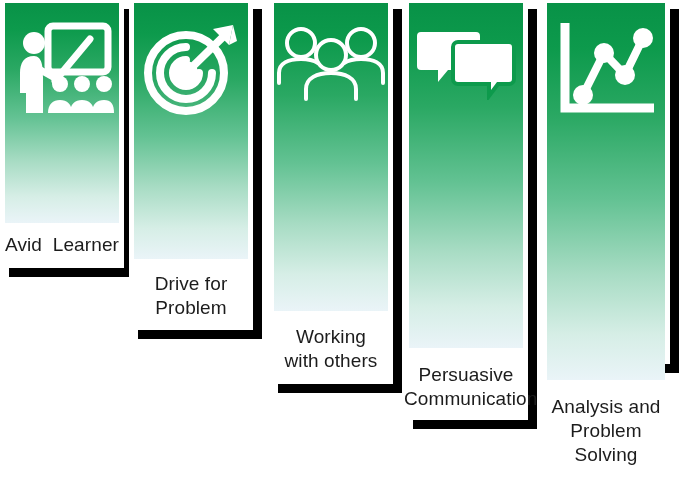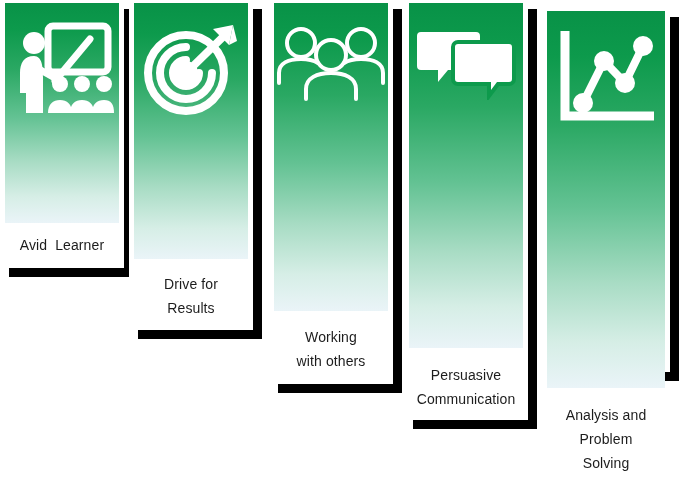--- a/index.html
+++ b/index.html
@@ -53,21 +53,21 @@
     align-items: flex-start;
     justify-content: center;
   }
 
   .label {
     position: absolute;
     left: 0;
     right: 0;
     text-align: center;
     color: #1c1c1c;
-    font-size: 14px;
+    font-size: 19px;
     line-height: 24px;
     letter-spacing: 0.1px;
     white-space: pre-wrap;
   }
 
   svg { display: block; }
 </style>
 </head>
 <body>
 
@@ -108,21 +108,21 @@
             <path d="M45 39 A13 13 0 1 0 58 52" fill="none" stroke="#ffffff" stroke-width="8" stroke-linecap="round"></path>
             <circle cx="45" cy="52" r="12" fill="#ffffff"></circle>
             <path d="M45 52 L86 12" stroke="#ffffff" stroke-width="8" stroke-linecap="round" fill="none"></path>
             <path d="M72 8 L92 4 L88 24 L80 16 Z" fill="#ffffff"></path>
             <path d="M92 4 L88 24 L96 20 Z" fill="#ffffff"></path>
           </svg>
         </span>
       </div>
     </div>
     <div class="label" style="top:272px;">Drive for
-Results</div>
+Problem</div>
   </div>
 
   <div class="col" style="left:404px; top:0px; width:124px; height:420px;">
     <div class="bar" style="height:345px;">
       <div class="bar-fill"></div>
       <div class="icon-wrap" style="top:25px;">
         <span>
           <svg width="100" height="72" viewBox="0 0 100 72">
             <path d="M5 4 H60 A4 4 0 0 1 64 8 V38 A4 4 0 0 1 60 42 H32 L22 54 L22 42 H5 A4 4 0 0 1 1 38 V8 A4 4 0 0 1 5 4 Z" fill="#ffffff"></path>
             <path d="M42 14 H93 A5 5 0 0 1 98 19 V51 A5 5 0 0 1 93 56 H82 L73 68 L73 56 H42 A5 5 0 0 1 37 51 V19 A5 5 0 0 1 42 14 Z" fill="#ffffff" stroke="#0d9a4c" stroke-width="4"></path>
@@ -147,21 +147,21 @@
             <circle cx="55" cy="30" r="15" fill="none" stroke="#ffffff" stroke-width="4"></circle>
             <path d="M30 74 L30 64 C30 53 41 48 55 48 C69 48 80 53 80 64 L80 74" fill="none" stroke="#ffffff" stroke-width="4" stroke-linecap="round"></path>
           </svg>
         </span>
       </div>
     </div>
     <div class="label" style="top:325px;">Working
 with others</div>
   </div>
 
-  <div class="col" style="left:542px; top:0px; width:128px; height:364px;margin-top:8px;">
+  <div class="col" style="left:542px; top:0px; width:128px; height:364px;">
     <div class="bar" style="height:377px;">
       <div class="bar-fill"></div>
       <div class="icon-wrap" style="top:20px;">
         <span>
           <svg width="96" height="92" viewBox="0 0 96 92">
             <path d="M7 2 V85 H92" fill="none" stroke="#ffffff" stroke-width="9" stroke-linecap="square"></path>
             <path d="M25 72 L46 30 L67 52 L85 15" fill="none" stroke="#ffffff" stroke-width="8" stroke-linejoin="round"></path>
             <circle cx="25" cy="72" r="10" fill="#ffffff"></circle>
             <circle cx="46" cy="30" r="10" fill="#ffffff"></circle>
             <circle cx="67" cy="52" r="10" fill="#ffffff"></circle>

